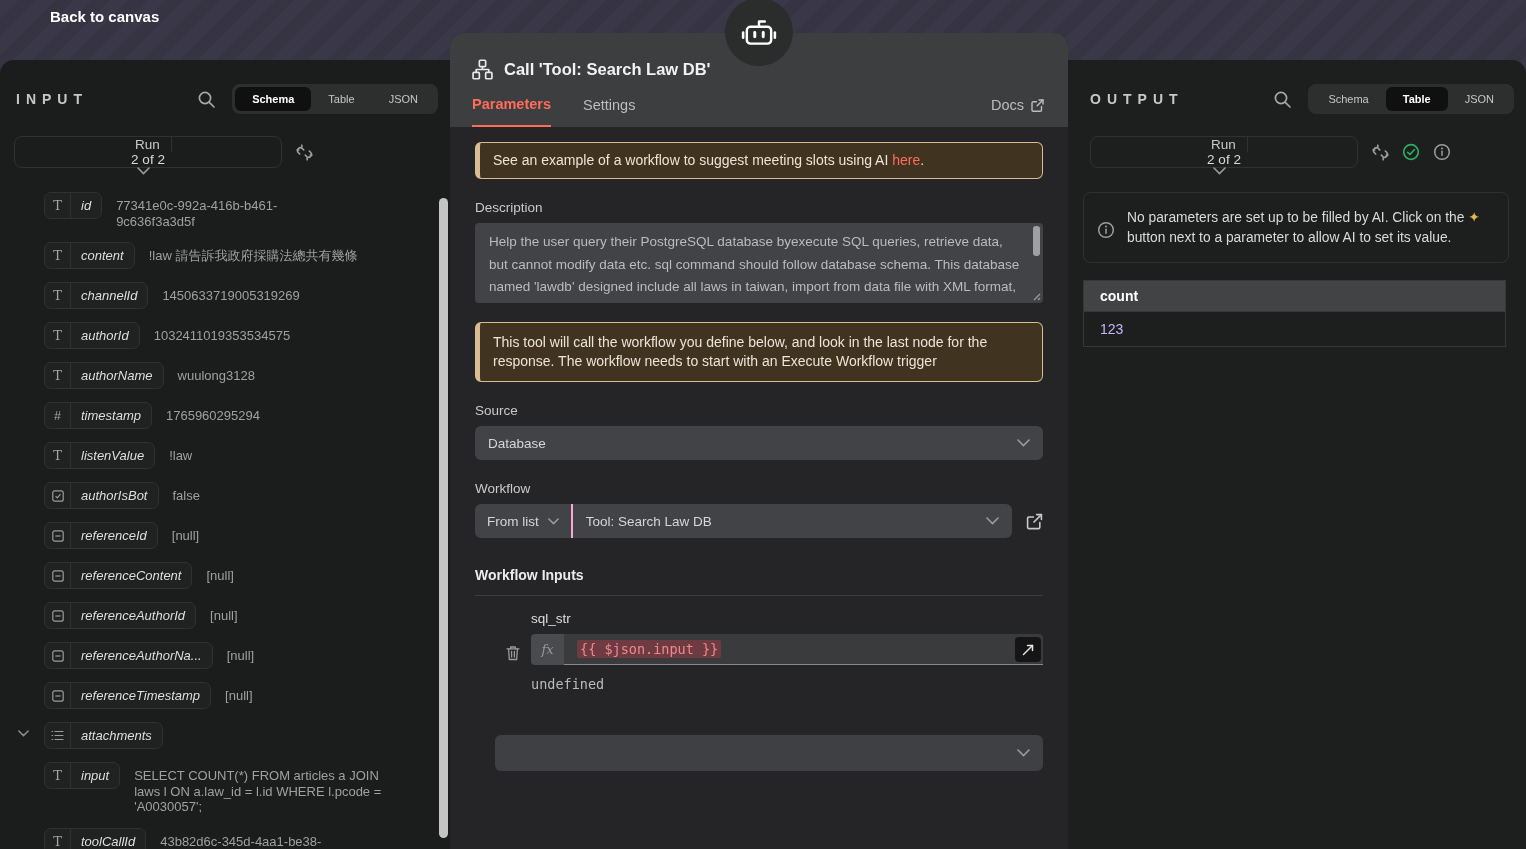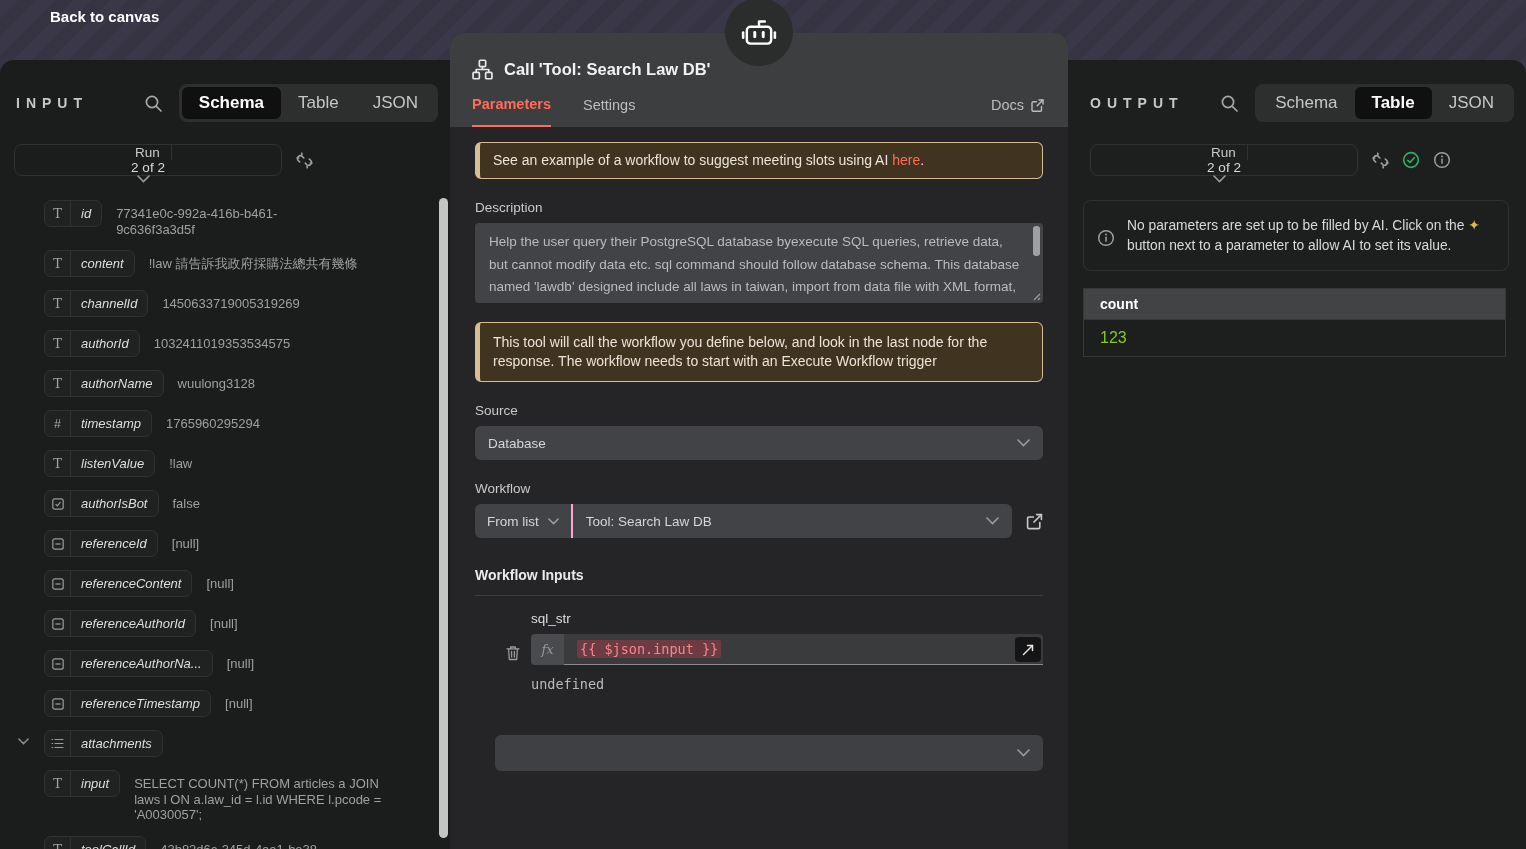--- a/index.html
+++ b/index.html
@@ -14,21 +14,21 @@
   
   .io-panel{position:absolute;top:60px;bottom:0;background:#1b1c1c;}
   #input-panel{left:0;width:450px;border-top-left-radius:14px;}
   #output-panel{left:1068px;right:0;border-top-right-radius:14px;background:#1d1e1e;}
 
   .io-head{display:flex;align-items:center;padding:24px 12px 0 16px;}
   .io-title{color:#c7c7c8;font-size:14px;font-weight:700;letter-spacing:6px;}
   .icon-btn{display:inline-flex;align-items:center;justify-content:center;cursor:pointer;}
   .io-search{margin-left:auto;margin-right:16px;}
   .tabgroup{display:flex;background:#2d2e2e;border-radius:8px;padding:3px;}
-  .tab{padding:6px 17px;border-radius:6px;color:#c6c6c7;font-size:17px;cursor:pointer;white-space:nowrap;}
+  .tab{padding:6px 17px;border-radius:6px;color:#c6c6c7;font-size:11px;cursor:pointer;white-space:nowrap;}
   .tab.active{background:#101011;color:#ffffff;font-weight:600;}
 
   .run-row{display:flex;align-items:center;margin:22px 0 0 14px;}
   .run-select{display:flex;align-items:center;border:1px solid #313132;border-radius:8px;height:32px;width:268px;cursor:pointer;flex-direction:column;}
   .run-label{color:#c9c9ca;font-size:13.5px;padding:0 11px;border-right:1px solid #313132;height:100%;display:flex;align-items:center;}
   .run-value{color:#d9d9da;font-size:13.5px;padding:0 12px;flex:1;}
   .run-select .chev{margin-right:10px;}
   .run-icons{display:flex;align-items:center;gap:13px;margin-left:14px;}
 
   
@@ -93,21 +93,21 @@
   
   #node-bubble{position:absolute;left:725px;top:-2px;width:68px;height:68px;border-radius:50%;background:#2b2c2c;z-index:3;
     display:flex;align-items:center;justify-content:center;}
 
   
   .ai-notice{display:flex;gap:12px;margin:24px 17px 0 15px;border:1px solid #303031;border-radius:8px;padding:14px 14px 14px 13px;}
   .ai-notice-text{color:#dadadb;font-size:13.8px;line-height:20px;}
   .sparkle{color:#e3b54e;font-size:14px;}
   .out-table{margin:17px 20px 0 15px;border:1px solid #373738;}
   .out-th{background:#424344;color:#ffffff;font-weight:700;font-size:14px;padding:7px 16px;}
-  .out-td{color:#84cc16;font-size:16px;padding:9px 16px;border-top:1px solid #373738;}
+  .out-td{color:#c4b5fd;font-size:14px;padding:9px 16px;border-top:1px solid #373738;}
 
   svg{display:block;}
 </style>
 </head>
 <body>
 
 <div id="screen">
 
   <div class="backbar">
     <span class="back-link">Back to canvas</span>

